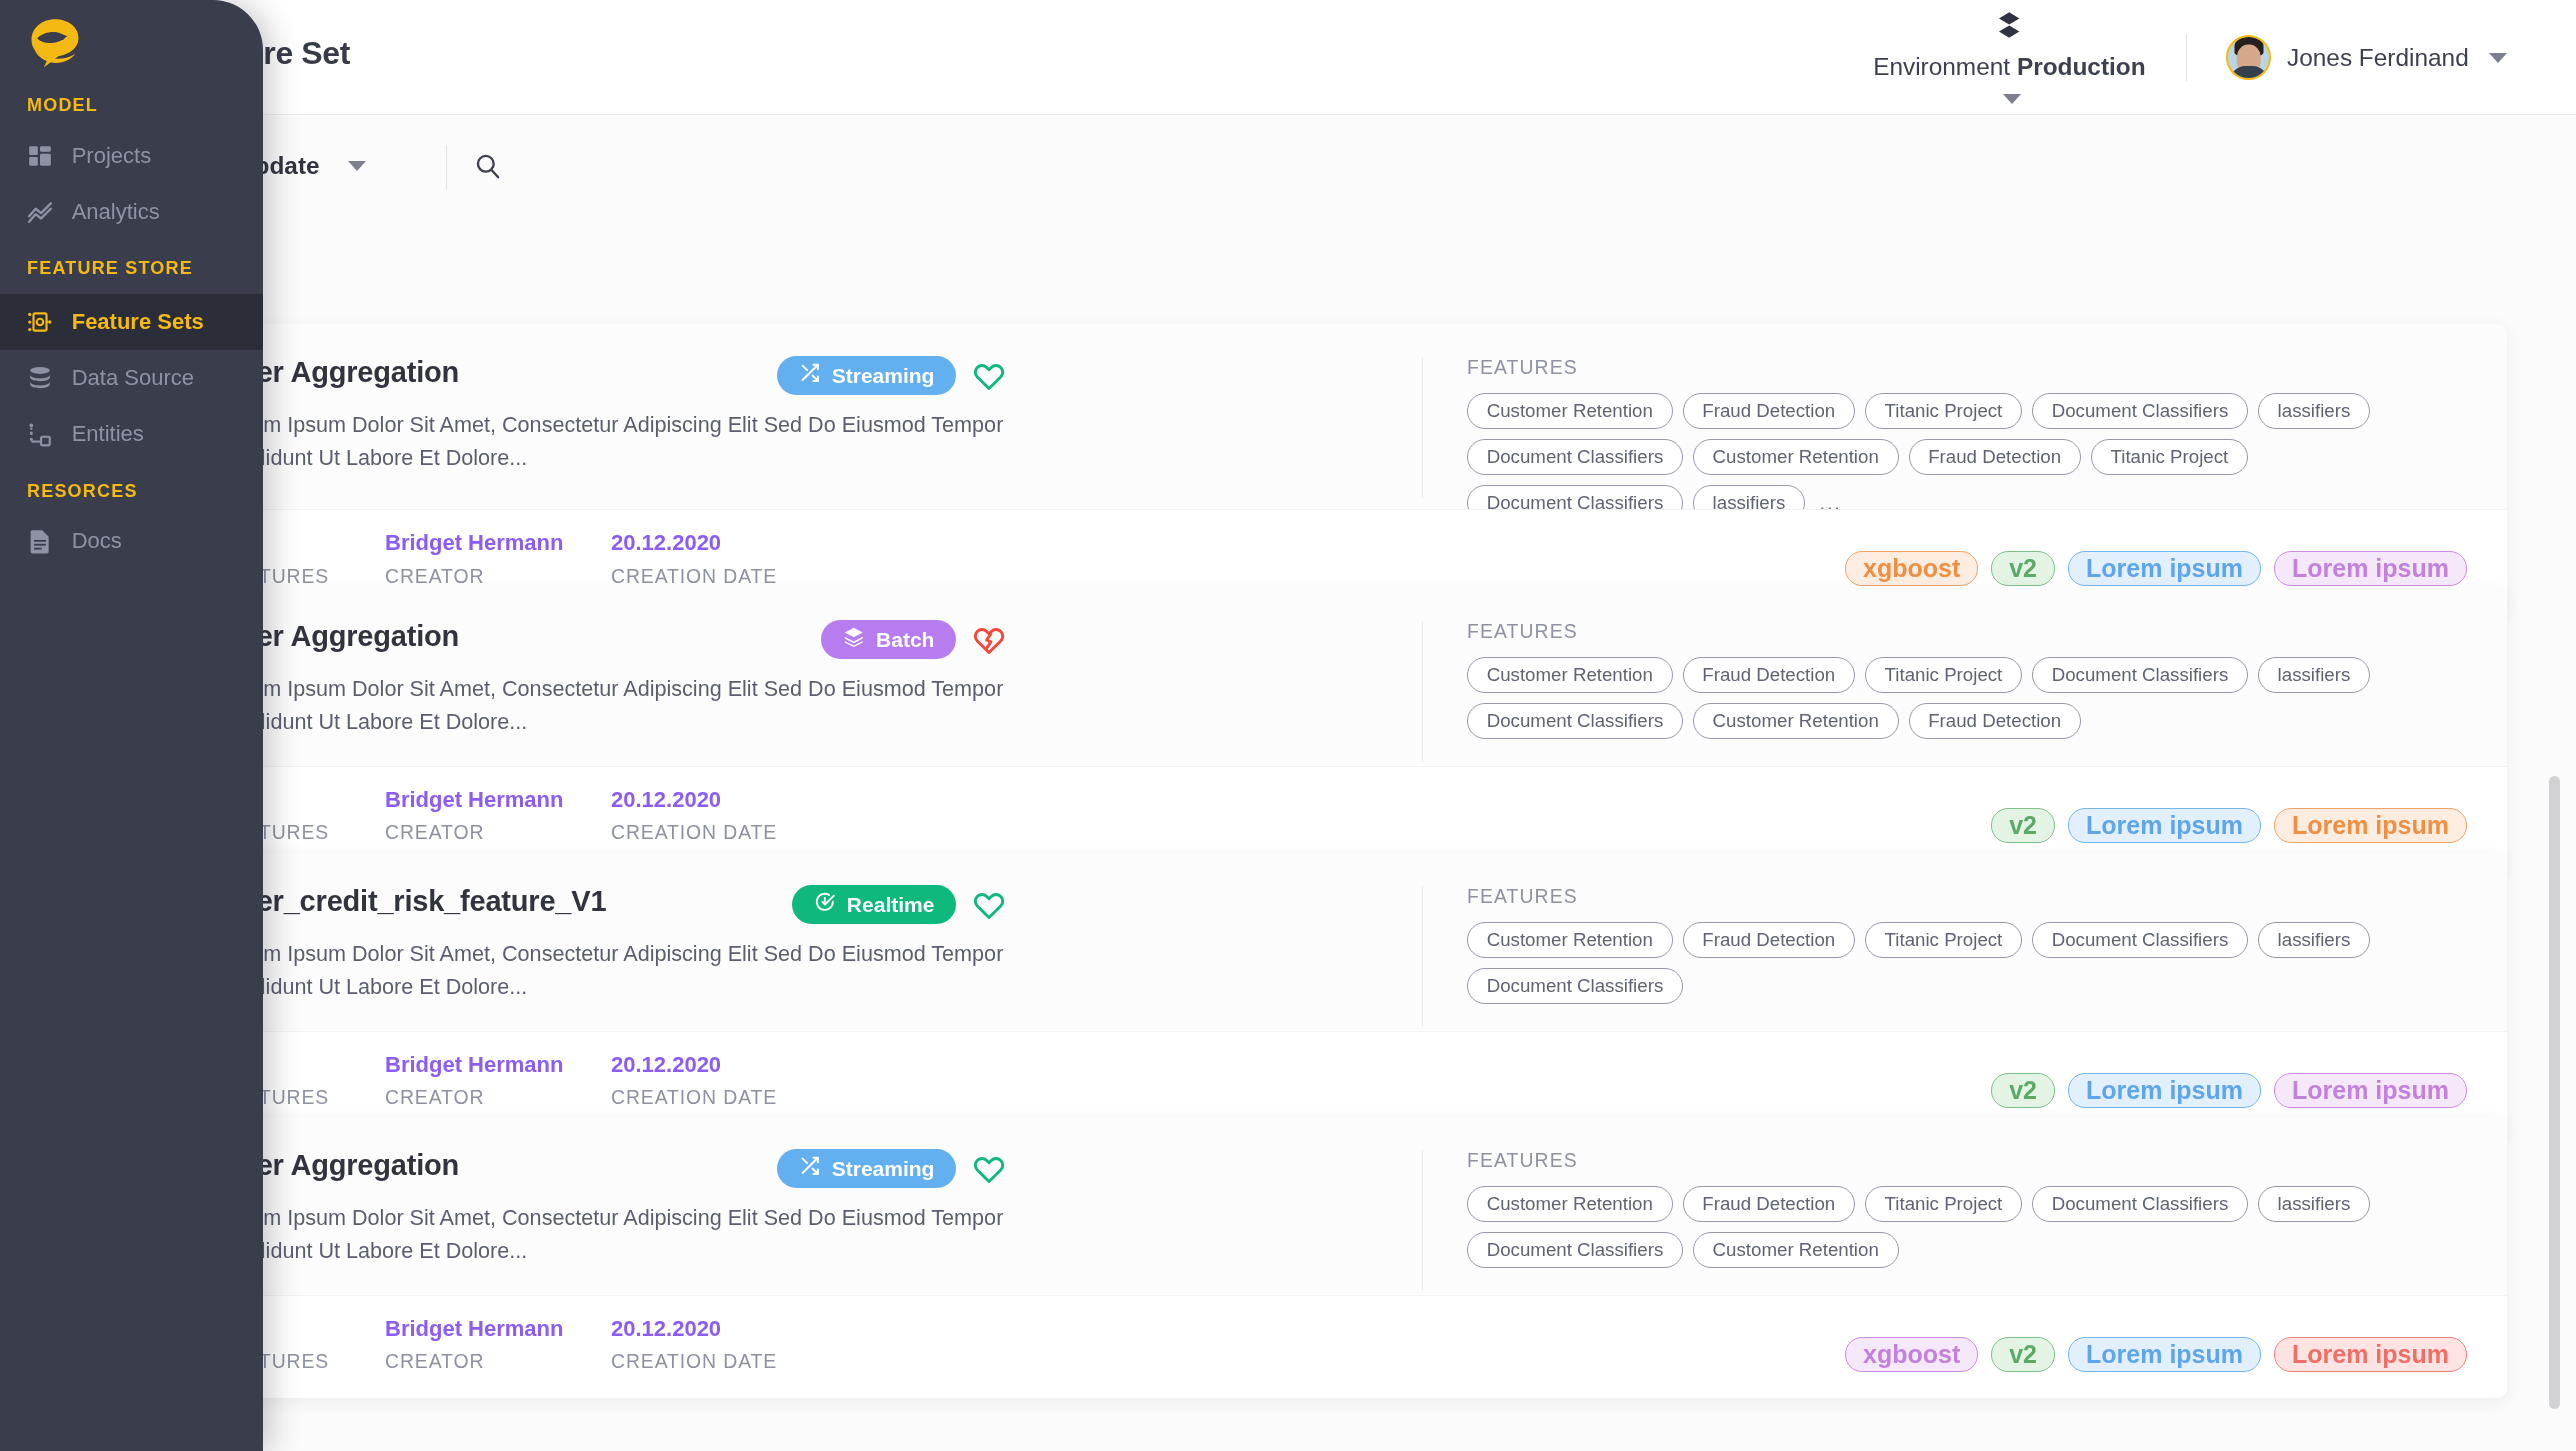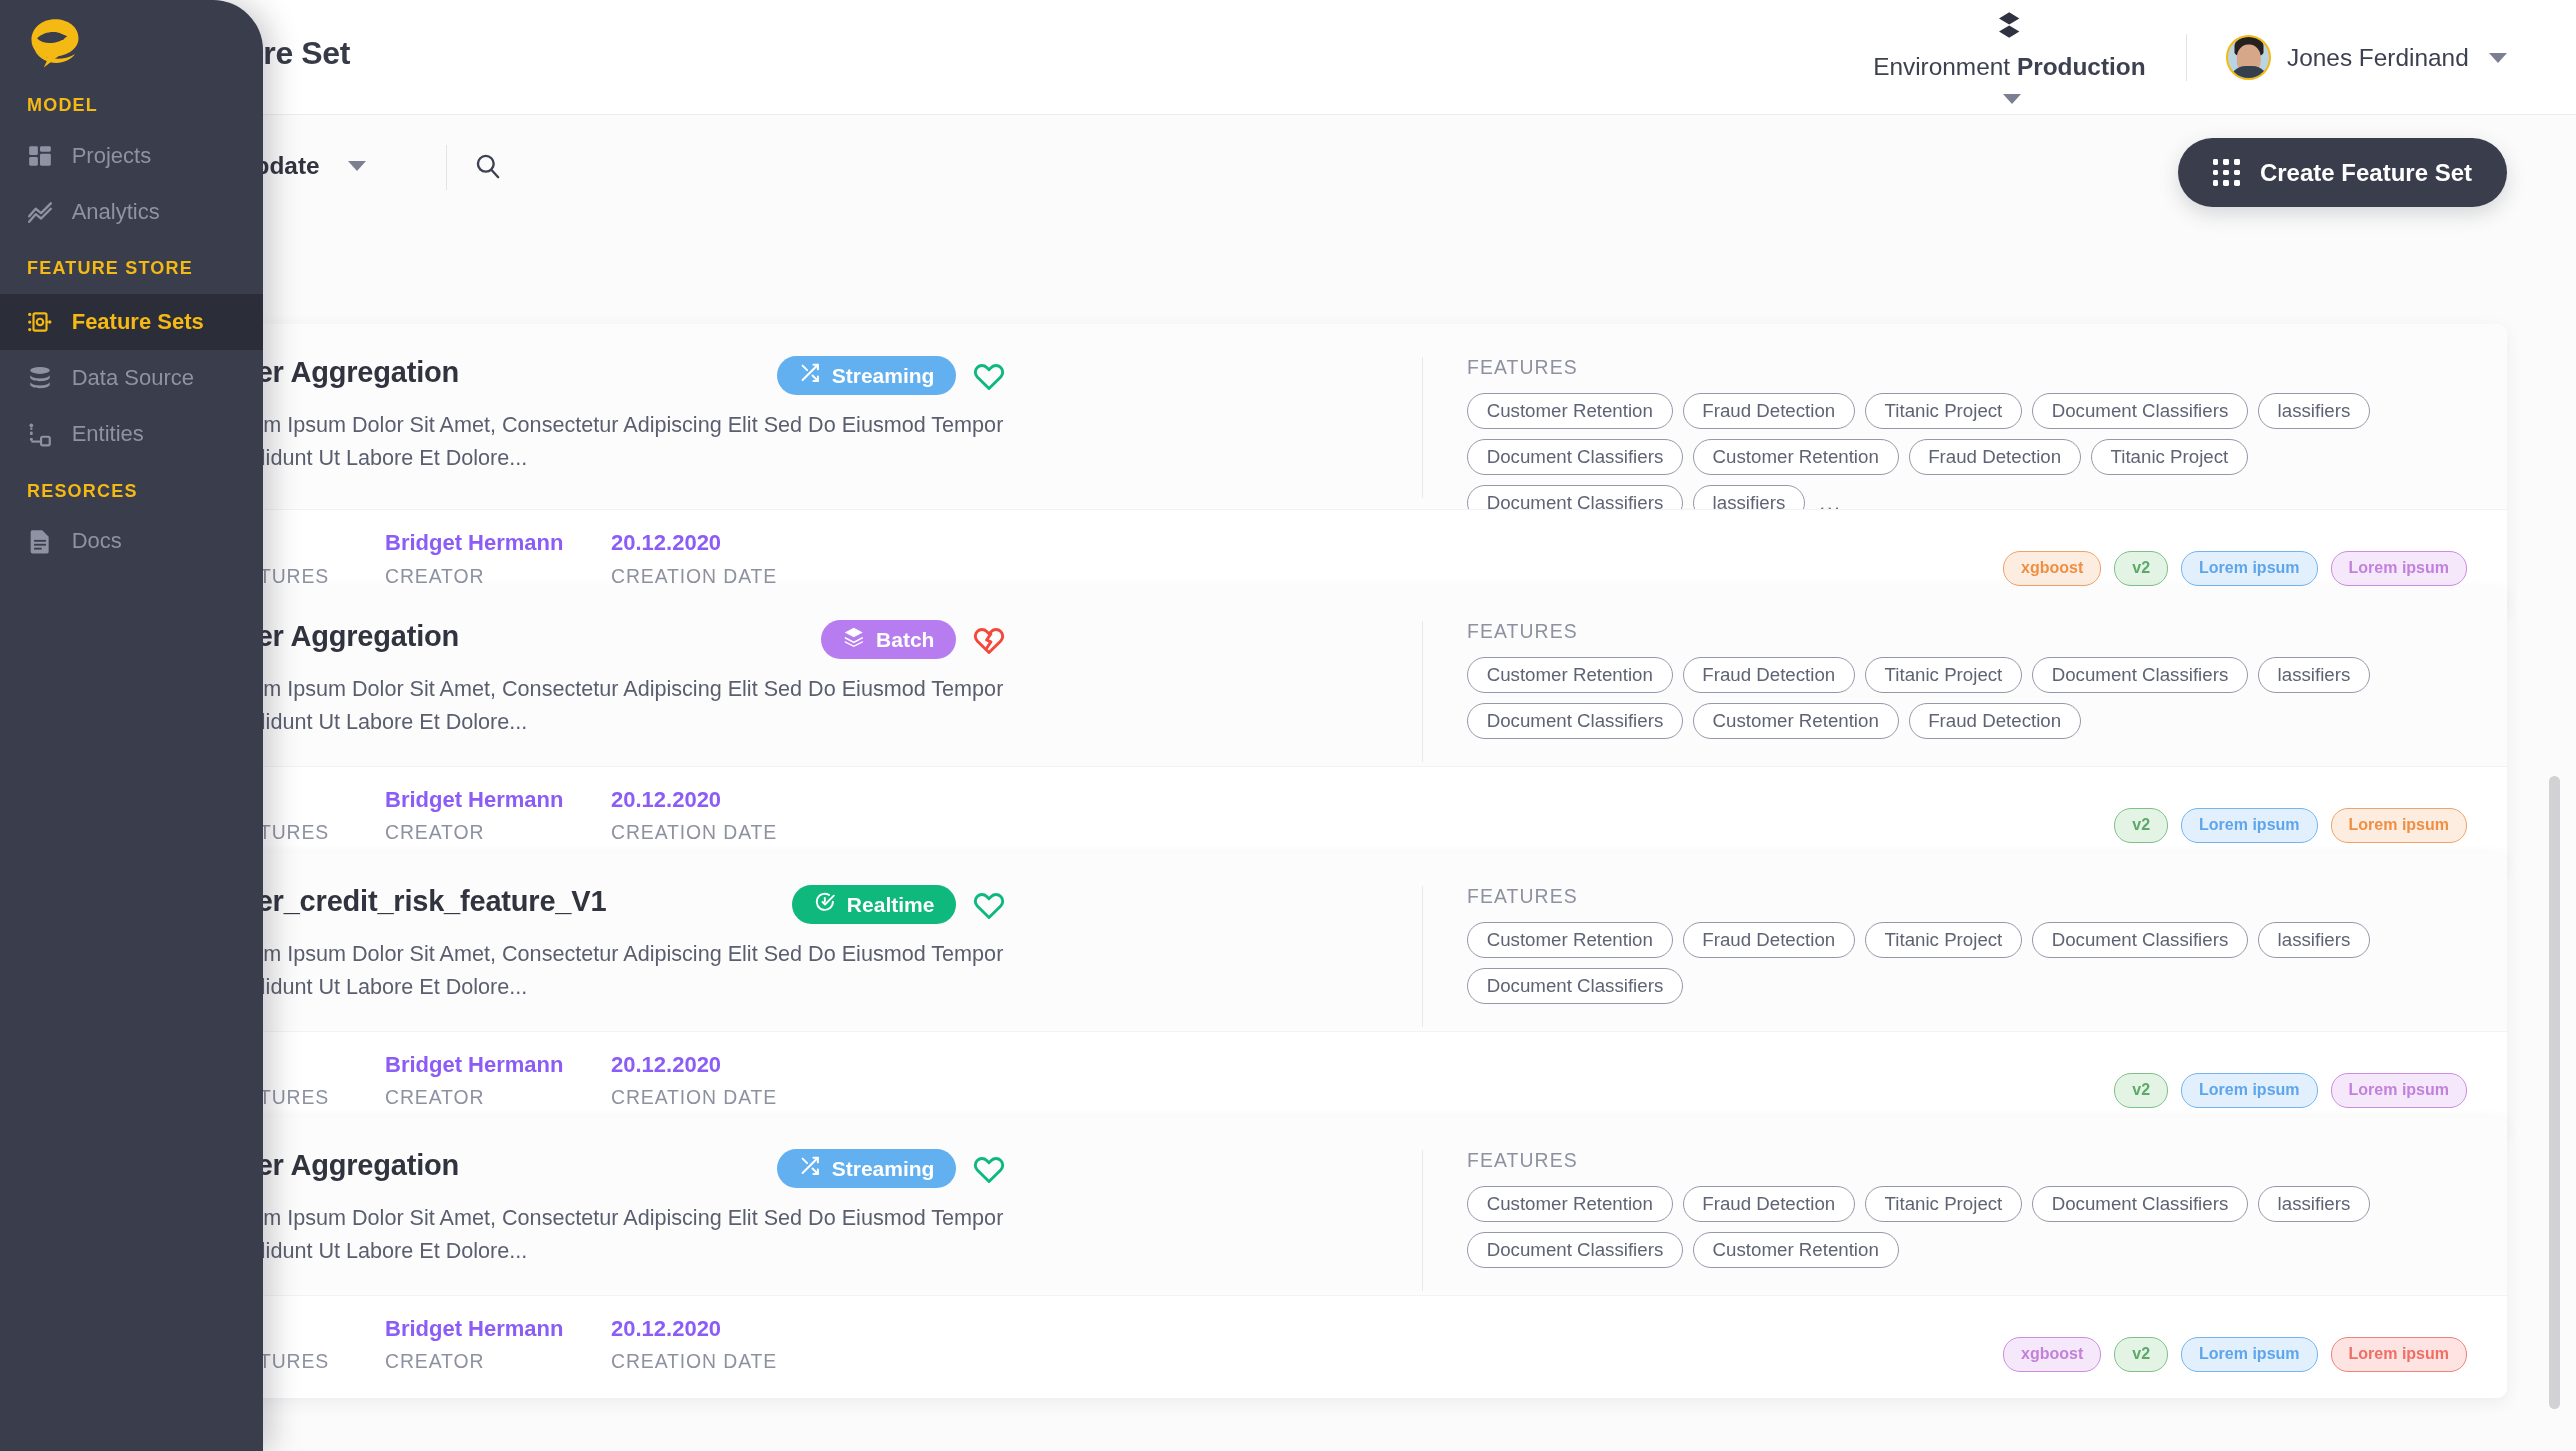--- a/index.html
+++ b/index.html
@@ -112,21 +112,21 @@
   }
   .meta { margin-right: 61px; }
   .meta .val { font-size: 22px; font-weight: 700; color: #8b5cf6; white-space: nowrap; }
   .meta .lbl { margin-top: 8.6px; font-size: 19.4px; color: #8e91a0; letter-spacing: 0.9px; white-space: nowrap; }
   .meta.features-meta { width: 122px; margin-right: 43px; }
   .meta.creator-meta { width: 183px; margin-right: 0; }
   .meta.date-meta { margin-left: 43px; }
   .tagrow { position: absolute; right: 40px; bottom: 26px; display: flex; align-items: center; gap: 13px; }
   .tag {
     height: 35px; padding: 0 17px; border-radius: 17px; display: flex; align-items: center;
-    font-size: 16px; font-weight: 700; white-space: nowrap; border: 1.4px solid transparent;
+    font-size: 25px; font-weight: 700; white-space: nowrap; border: 1.4px solid transparent;
   }
   .tag.orange { background: #fdece0; border-color: #f0a368; color: #ef8f43; }
   .tag.green  { background: #e3f4e4; border-color: #7fc08a; color: #5da96a; }
   .tag.blue   { background: #e2f0fd; border-color: #75b4ef; color: #5ea5eb; }
   .tag.purple { background: #f6e8fb; border-color: #cd8ce2; color: #c281da; }
   .tag.red    { background: #fde3e1; border-color: #f0827a; color: #ef6f66; }
 
   
   .sidebar {
     position: absolute; left: 0; top: 0; width: 263px; height: 1452px;
@@ -192,34 +192,20 @@
     </div>
     <div class="tb-sep"></div>
     <div class="searchbox">
       <span>
         <svg width="27" height="27" viewBox="0 0 24 24" fill="none" stroke="#3d4050" stroke-width="2.1">
           <circle cx="10.5" cy="10.5" r="7"></circle>
             <line x1="16" y1="16.4" x2="21.5" y2="22.4" stroke-linecap="round"></line>
         </svg>
       </span>
     </div>
-    <button class="create-btn">
-      <span class="grid-dots">
-        <i></i>
-          <i></i>
-          <i></i>
-          <i></i>
-          <i></i>
-          <i></i>
-          <i></i>
-          <i></i>
-          <i></i>
-      </span>
-      <span>Create Feature Set</span>
-    </button>
   </div>
 
   <div class="list" id="card-list">
       <div class="card" style="top: 108px;">
     <div class="card-top" style="min-height:185px">
       <div class="card-left">
         <div class="card-name">User Aggregation</div>
         <div class="card-desc">Lorem Ipsum Dolor Sit Amet, Consectetur Adipiscing Elit Sed Do Eiusmod Tempor Incididunt Ut Labore Et Dolore...</div>
       </div>
       <div class="card-badges">

